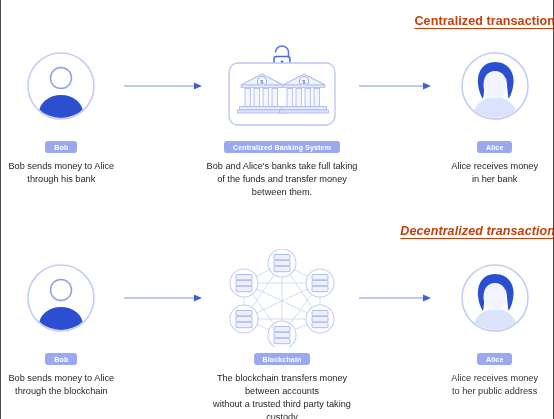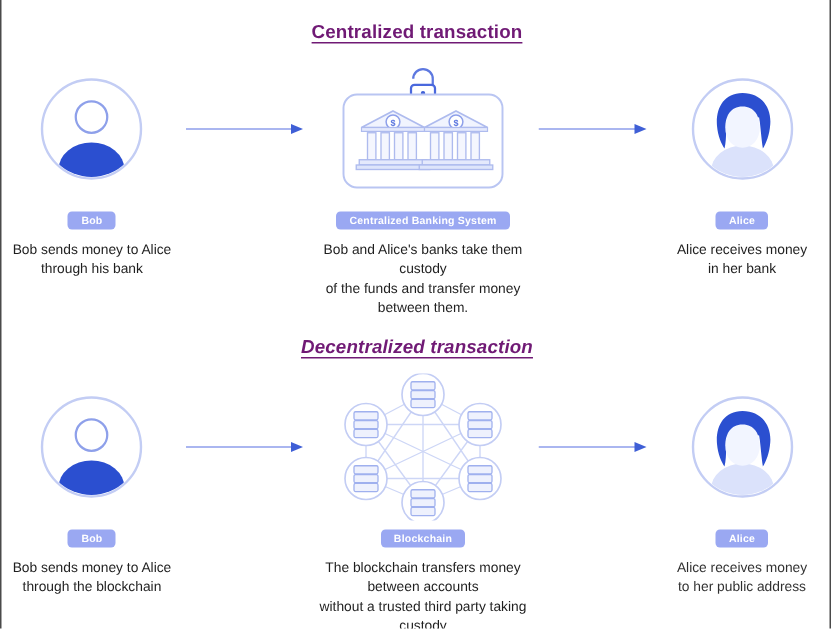--- a/index.html
+++ b/index.html
@@ -24,25 +24,25 @@
   }
   .section {
     position: absolute;
     left: 0;
     width: 554px;
   }
   #section-centralized { top: 0; height: 210px; }
   #section-decentralized { top: 212px; height: 207px; }
 
   .section-title {
-    text-align: center;
+    text-align: right;
     font-size: 12.5px;
     font-weight: bold;
     letter-spacing: 0.1px;
-    color: #701a75;
+    color: #c2410c;
     text-decoration: underline;
     text-underline-offset: 3px;
     margin: 0;
   }
   #section-centralized .section-title { padding-top: 14px; }
   #section-decentralized .section-title { padding-top: 12px; font-style: italic; }
 
   .row {
     position: absolute;
     left: 0;
@@ -171,21 +171,21 @@
                 <rect x="14" y="14.5" width="5.6" height="18"></rect>
                 <rect x="23" y="14.5" width="5.6" height="18"></rect>
                 <rect x="32" y="14.5" width="5.6" height="18"></rect>
               </g>
               <rect x="-0.5" y="32.5" width="45" height="3.4" fill="#e4e9fc" stroke="#aebbee" stroke-width="0.9"></rect>
               <rect x="-2.5" y="36" width="49" height="3" fill="#dee5fb" stroke="#aebbee" stroke-width="0.9"></rect>
             </g>
           </svg>
         </div>
         <div class="badge">Centralized Banking System</div>
-        <div class="caption">Bob and Alice's banks take them custody
+        <div class="caption">Bob and Alice's banks take full taking
 of the funds and transfer money between them.</div>
       </div>
 
       <div class="arrow arrow-mid">
         <svg width="74" height="12" viewBox="0 0 74 12">
           <line x1="0" y1="6" x2="65" y2="6" stroke="#aab6f0" stroke-width="1.3"></line>
           <path d="M64 2.6 L72 6 L64 9.4 Z" fill="#3f5fd6"></path>
         </svg>
       </div>
 

